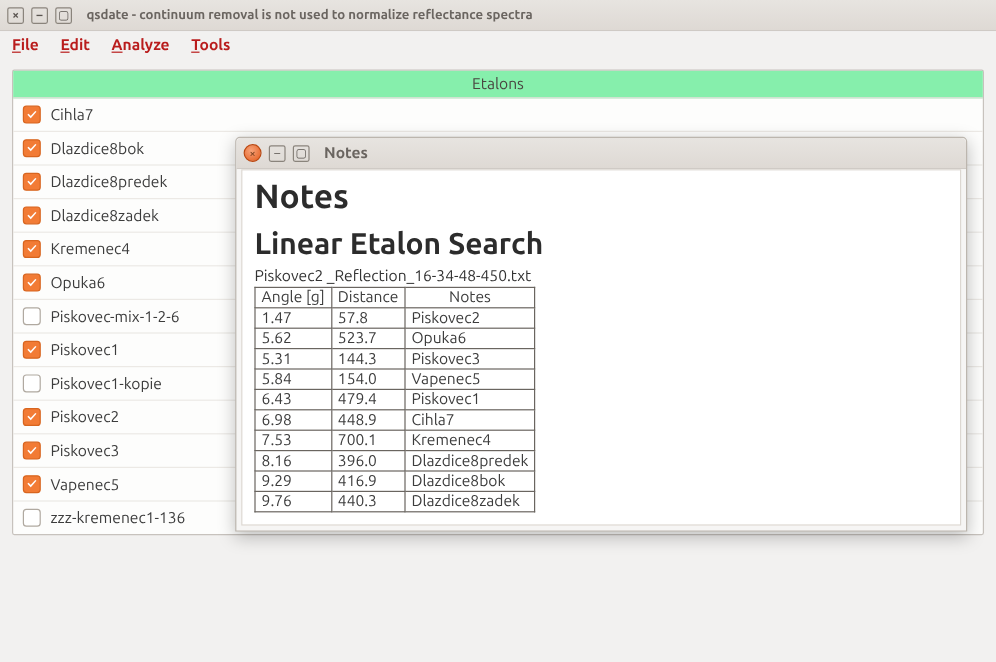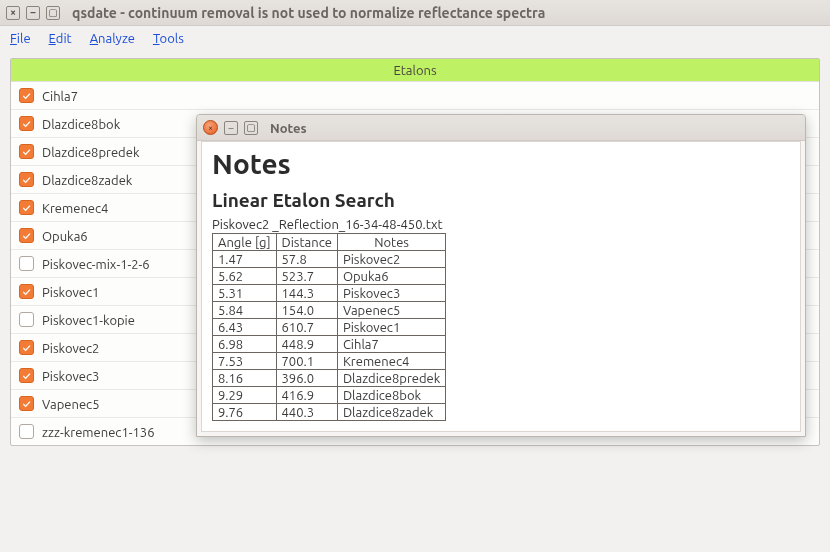--- a/index.html
+++ b/index.html
@@ -27,47 +27,48 @@
   }
   .titlebar .ctrl {
     width: 14px; height: 14px;
     border: 1px solid #8a847c;
     border-radius: 2px;
     display: flex; align-items: center; justify-content: center;
     font-size: 10px; line-height: 1;
     color: #5a5550;
     cursor: pointer;
   }
-  .titlebar .title { margin-left: 6px; font-size: 14px; }
+  .titlebar .title { margin-left: 6px; font-size: 11px; }
   .menubar {
     height: 24px;
     display: flex;
     align-items: center;
     gap: 18px;
     padding: 0 10px;
     background: #f2f1f0;
   }
   .menubar .menu-item {
-    color: #1d4ed8;
-    cursor: pointer;
+    color: #b91c1c;
+    cursor: pointer;
+    font-weight: bold;
   }
   .menubar .menu-item .ul { text-decoration: underline; }
   .main {
     padding: 8px 10px;
   }
   .panel {
     border: 1px solid #c7c2bd;
     background: #fdfdfc;
     border-radius: 2px;
   }
   .panel-header {
     text-align: center;
     padding: 4px 0;
     color: #4a4540;
-    background: #bef264;
+    background: #86efac;
     border-bottom: 1px solid #e3dfda;
   }
   .etalon-list {
     display: flex;
     flex-direction: column;
   }
   .etalon-row {
     display: flex;
     align-items: center;
     gap: 8px;
@@ -143,21 +144,21 @@
     overflow: hidden;
   }
   .notes-body h1 {
     margin: 0 0 10px 0;
     font-size: 28px;
     font-weight: bold;
     color: #2c2c2c;
   }
   .notes-body h2 {
     margin: 0 0 6px 0;
-    font-size: 19px;
+    font-size: 25px;
     font-weight: bold;
     color: #2c2c2c;
   }
   .notes-body .filename {
     font-size: 13px;
     color: #333;
     margin-bottom: 2px;
   }
   table.results {
     border-collapse: collapse;
@@ -285,21 +286,21 @@
             <td>144.3</td>
             <td>Piskovec3</td>
           </tr>
           <tr>
             <td>5.84</td>
             <td>154.0</td>
             <td>Vapenec5</td>
           </tr>
           <tr>
             <td>6.43</td>
-            <td>610.7</td>
+            <td>479.4</td>
             <td>Piskovec1</td>
           </tr>
           <tr>
             <td>6.98</td>
             <td>448.9</td>
             <td>Cihla7</td>
           </tr>
           <tr>
             <td>7.53</td>
             <td>700.1</td>

